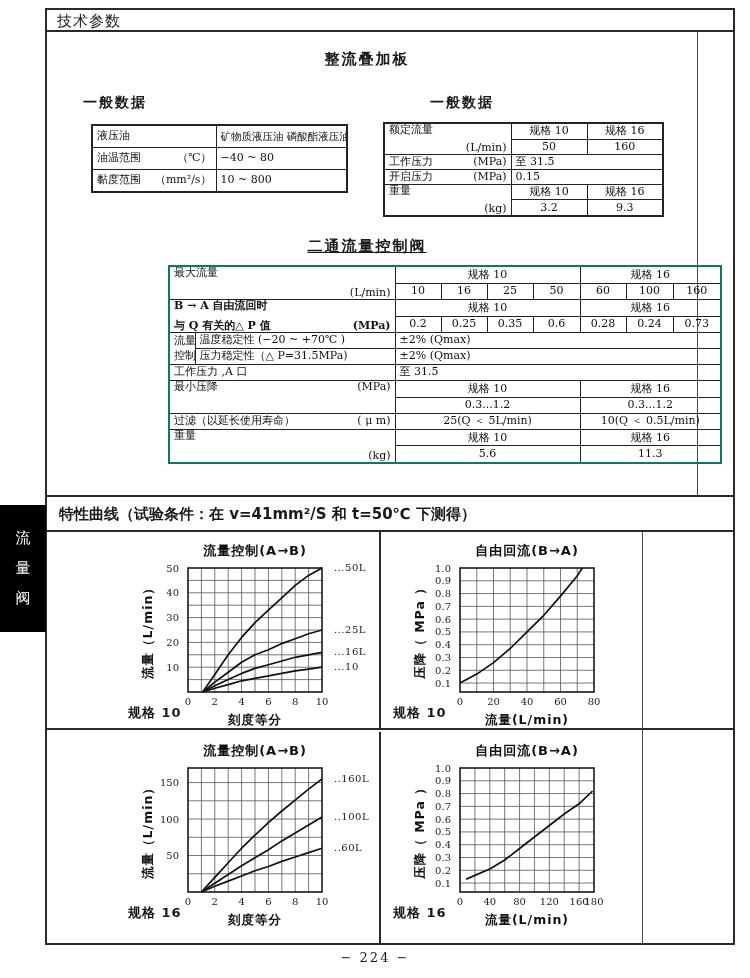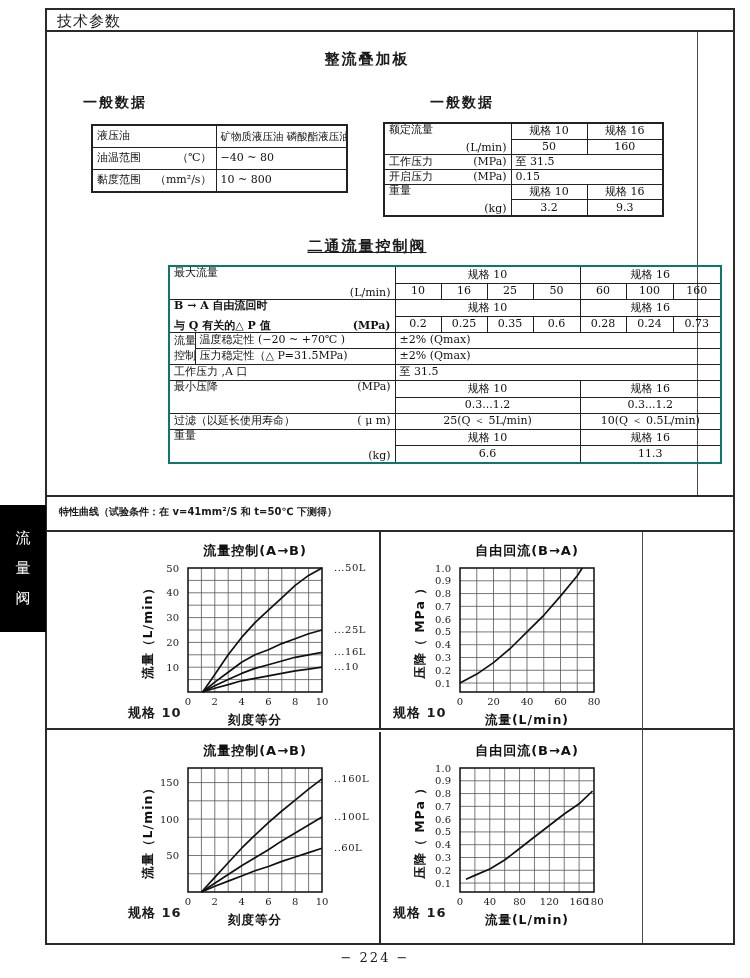--- a/index.html
+++ b/index.html
@@ -30,21 +30,21 @@
   .lr{display:flex;justify-content:space-between;align-items:center;}
   .two{display:flex;flex-direction:column;justify-content:space-between;height:100%;}
   .two .bot{align-self:flex-end;}
   .vtab{position:absolute;border:2px solid #0f766e;margin-left:40px;}
   .vtab td{height:15px;font-size:11px;}
   .small{font-size:10.5px;}
 
   
   .sec-hdr{position:absolute;left:0;top:487px;width:100%;height:35px;
            border-bottom:2px solid #2a2a2a;box-sizing:border-box;}
-  .sec-hdr .t{position:absolute;left:12px;top:8px;font-size:10px;font-weight:bold;}
+  .sec-hdr .t{position:absolute;left:12px;top:8px;font-size:15px;font-weight:bold;}
   .charts{position:absolute;left:0;top:522px;width:100%;height:411px;}
   .chart-cell{position:absolute;box-sizing:border-box;}
   .cell-tl{left:0;top:0;width:332px;height:198px;border-bottom:2px solid #2a2a2a;}
   .cell-tr{left:332px;top:0;width:354px;height:198px;border-left:2px solid #2a2a2a;border-bottom:2px solid #2a2a2a;}
   .cell-bl{left:0;top:200px;width:332px;height:211px;}
   .cell-br{left:332px;top:200px;width:354px;height:211px;border-left:2px solid #2a2a2a;}
   .charts .vline2{position:absolute;left:595px;top:0;width:1px;height:100%;background:#4a4a4a;}
   svg.chart{position:absolute;left:0;top:0;}
   .spec{position:absolute;top:172px;font-size:13px;font-weight:bold;letter-spacing:1px;}
   .spec.sl{left:81px;} .spec.sr{left:12px;}
@@ -271,21 +271,21 @@
           <td colspan="2" rowspan="2">
             <div class="two" style="height:32px;">
                   <span>重量</span>
                   <span class="bot">(kg)</span>
                 </div>
           </td>
           <td colspan="4" class="c">规格 10</td>
           <td colspan="3" class="c">规格 16</td>
         </tr>
         <tr>
-          <td colspan="4" class="c">6.6</td>
+          <td colspan="4" class="c">5.6</td>
           <td colspan="3" class="c">11.3</td>
         </tr>
       </tbody>
         </table>
     </div>
 
     <div class="sec-hdr">
       <span class="t">特性曲线（试验条件：在 v=41mm²/S 和 t=50℃  下测得）</span>
     </div>
 

